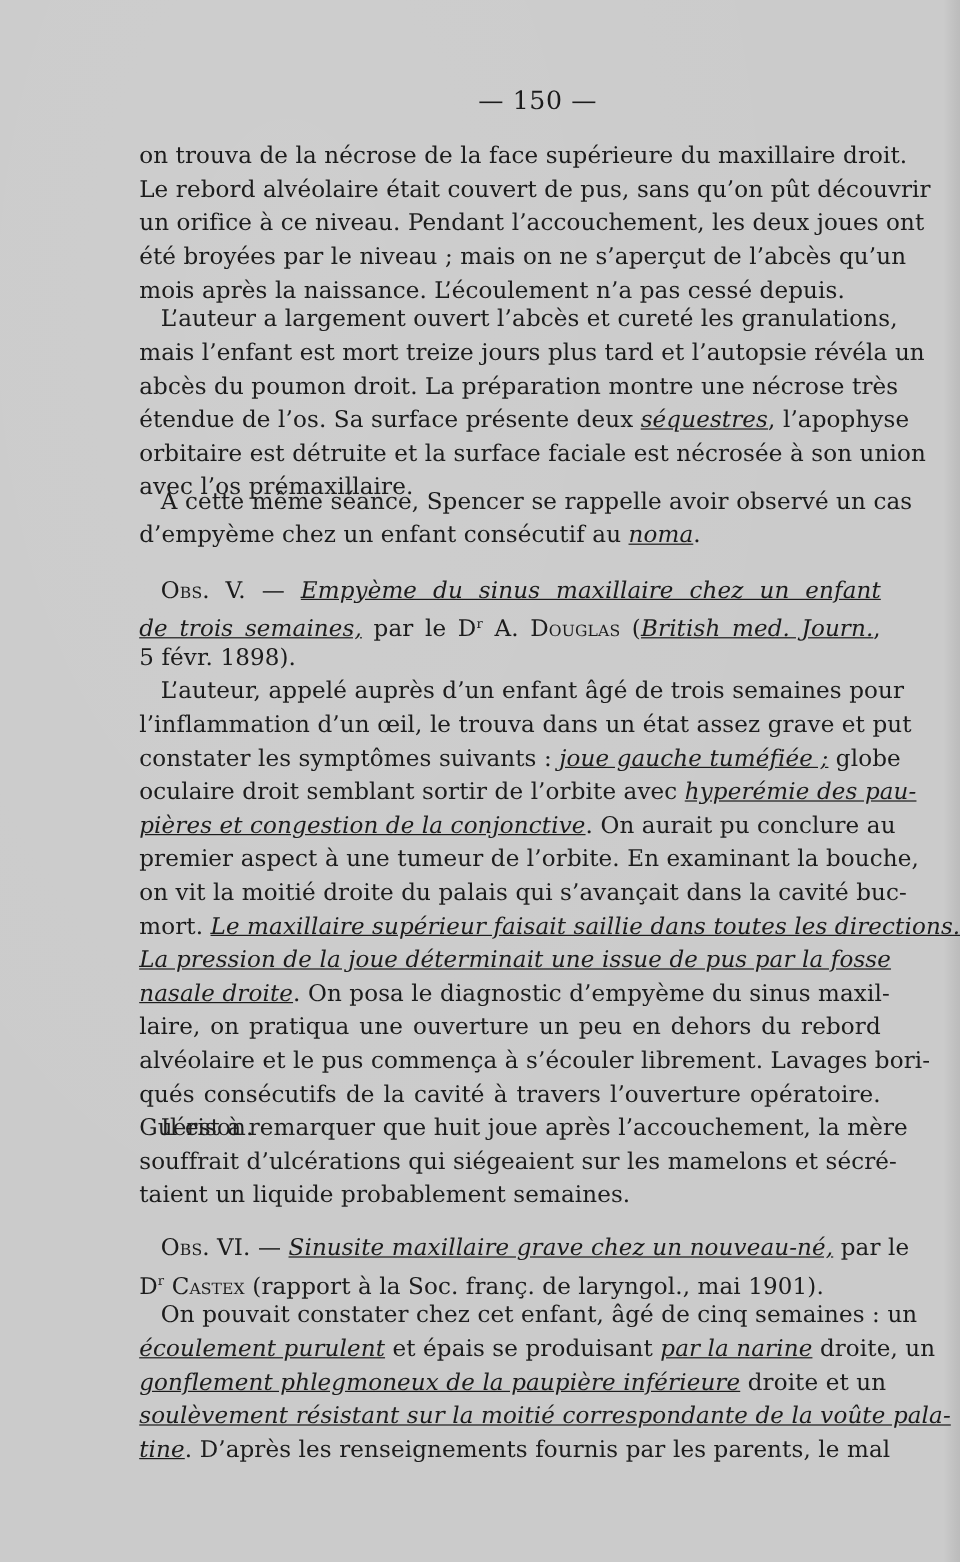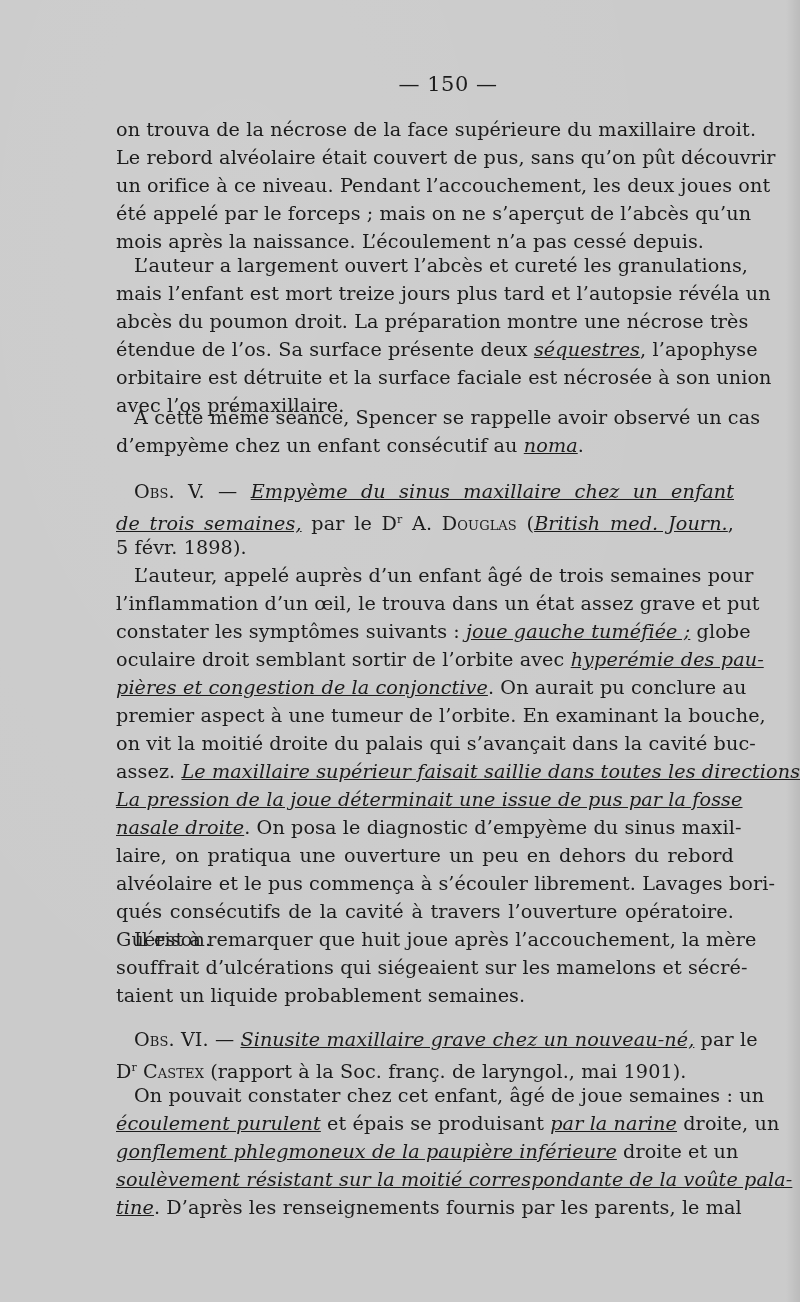--- a/index.html
+++ b/index.html
@@ -77,21 +77,21 @@
 
 <div class="page">
   <div class="edge-right"></div>
 
   <div class="page-number">— 150 —</div>
 
   <div class="text-block" style="top:116px">
     <div class="line" style="top:0px">on trouva de la nécrose de la face supérieure du maxillaire droit.</div>
     <div class="line" style="top:28px">Le rebord alvéolaire était couvert de pus, sans qu’on pût découvrir</div>
     <div class="line" style="top:56px">un orifice à ce niveau. Pendant l’accouchement, les deux joues ont</div>
-    <div class="line" style="top:84px">été appelé par le forceps ; mais on ne s’aperçut de l’abcès qu’un</div>
+    <div class="line" style="top:84px">été broyées par le niveau ; mais on ne s’aperçut de l’abcès qu’un</div>
     <div class="line last" style="top:112px">mois après la naissance. L’écoulement n’a pas cessé depuis.</div>
   </div>
 
   <div class="text-block" style="top:252px">
     <div class="line indent" style="top:0px">L’auteur a largement ouvert l’abcès et cureté les granulations,</div>
     <div class="line" style="top:28px">mais l’enfant est mort treize jours plus tard et l’autopsie révéla un</div>
     <div class="line" style="top:56px">abcès du poumon droit. La préparation montre une nécrose très</div>
     <div class="line" style="top:84px"><span>étendue de l’os. Sa surface présente deux </span><i>séquestres</i><span>, l’apophyse</span></div>
     <div class="line" style="top:112px">orbitaire est détruite et la surface faciale est nécrosée à son union</div>
     <div class="line last" style="top:140px">avec l’os prémaxillaire.</div>
@@ -109,40 +109,40 @@
   </div>
 
   <div class="text-block" style="top:562px">
     <div class="line indent" style="top:0px">L’auteur, appelé auprès d’un enfant âgé de trois semaines pour</div>
     <div class="line" style="top:28px">l’inflammation d’un œil, le trouva dans un état assez grave et put</div>
     <div class="line" style="top:56px"><span>constater les symptômes suivants : </span><i>joue gauche tuméfiée ;</i><span> globe</span></div>
     <div class="line" style="top:84px"><span>oculaire droit semblant sortir de l’orbite avec </span><i>hyperémie des pau-</i></div>
     <div class="line" style="top:112px"><i>pières et congestion de la conjonctive</i><span>. On aurait pu conclure au</span></div>
     <div class="line" style="top:140px">premier aspect à une tumeur de l’orbite. En examinant la bouche,</div>
     <div class="line" style="top:168px">on vit la moitié droite du palais qui s’avançait dans la cavité buc-</div>
-    <div class="line" style="top:196px"><span>assez. </span><i>Le maxillaire supérieur faisait saillie dans toutes les directions.</i></div>
+    <div class="line" style="top:196px"><span>mort. </span><i>Le maxillaire supérieur faisait saillie dans toutes les directions.</i></div>
     <div class="line" style="top:224px"><i>La pression de la joue déterminait une issue de pus par la fosse</i></div>
     <div class="line" style="top:252px"><i>nasale droite</i><span>. On posa le diagnostic d’empyème du sinus maxil-</span></div>
     <div class="line" style="top:280px">laire, on pratiqua une ouverture un peu en dehors du rebord</div>
     <div class="line" style="top:308px">alvéolaire et le pus commença à s’écouler librement. Lavages bori-</div>
     <div class="line" style="top:336px">qués consécutifs de la cavité à travers l’ouverture opératoire.</div>
     <div class="line last" style="top:364px">Guérison.</div>
   </div>
 
   <div class="text-block" style="top:926px">
     <div class="line indent" style="top:0px">Il est à remarquer que huit joue après l’accouchement, la mère</div>
     <div class="line" style="top:28px">souffrait d’ulcérations qui siégeaient sur les mamelons et sécré-</div>
     <div class="line last" style="top:56px">taient un liquide probablement semaines.</div>
   </div>
 
   <div class="text-block" style="top:1026px">
     <div class="line indent" style="top:0px"><span class="sc">Obs. VI.</span><span> — </span><i>Sinusite maxillaire grave chez un nouveau-né,</i><span> par le</span></div>
     <div class="line last" style="top:28px"><span>D</span><span class="sup">r</span><span class="sc"> Castex</span><span> (rapport à la Soc. franç. de laryngol., mai 1901).</span></div>
   </div>
 
   <div class="text-block" style="top:1082px">
-    <div class="line indent" style="top:0px">On pouvait constater chez cet enfant, âgé de joue semaines : un</div>
+    <div class="line indent" style="top:0px">On pouvait constater chez cet enfant, âgé de cinq semaines : un</div>
     <div class="line" style="top:28px"><i>écoulement purulent</i><span> et épais se produisant </span><i>par la narine</i><span> droite, un</span></div>
     <div class="line" style="top:56px"><i>gonflement phlegmoneux de la paupière inférieure</i><span> droite et un</span></div>
     <div class="line" style="top:84px"><i>soulèvement résistant sur la moitié correspondante de la voûte pala-</i></div>
     <div class="line" style="top:112px"><i>tine</i><span>. D’après les renseignements fournis par les parents, le mal</span></div>
   </div>
 </div>
 
 </body></html>

